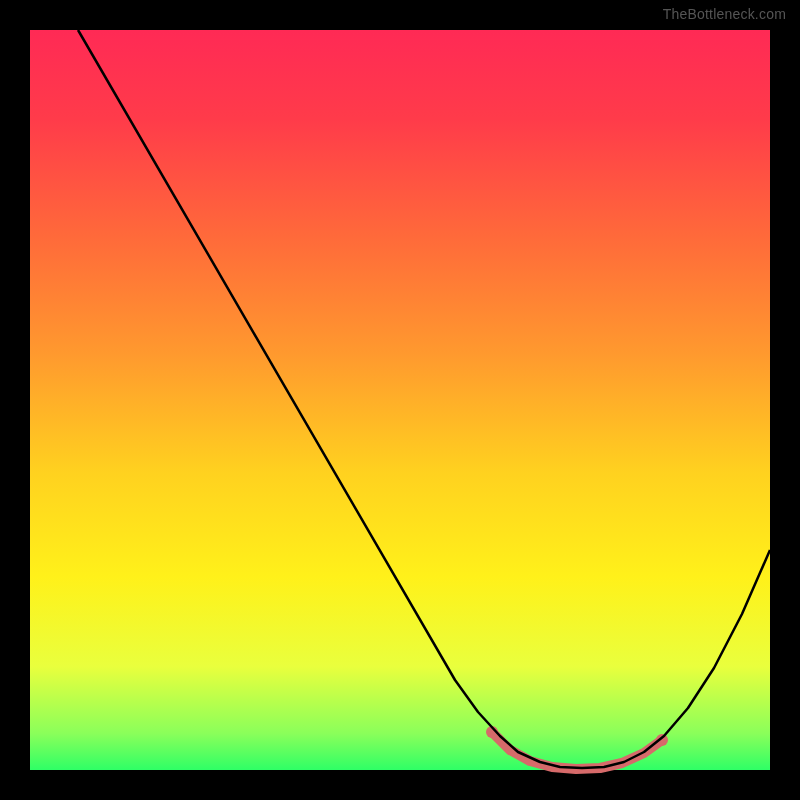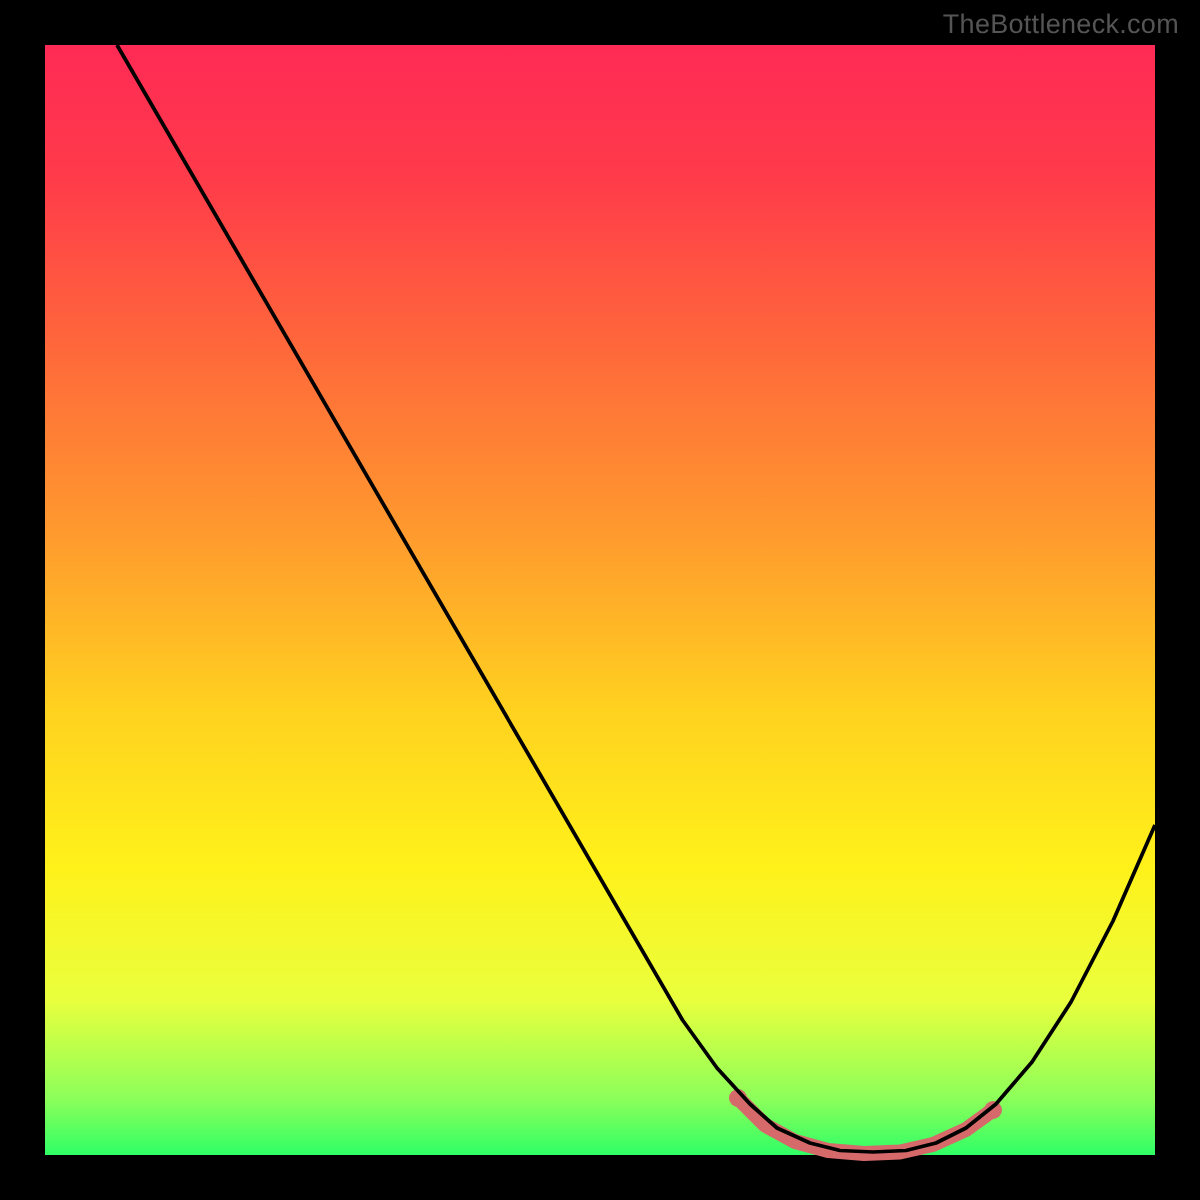--- a/index.html
+++ b/index.html
@@ -17,21 +17,21 @@
     left: 0;
     width: 800px;
     height: 800px;
     background: #000;
   }
   .watermark {
     position: absolute;
     top: 6px;
     right: 14px;
     color: #555;
-    font-size: 18px;
+    font-size: 14px;
     font-weight: 500;
     letter-spacing: 0.2px;
     user-select: none;
   }
   svg {
     position: absolute;
     top: 0;
     left: 0;
   }
 </style>

